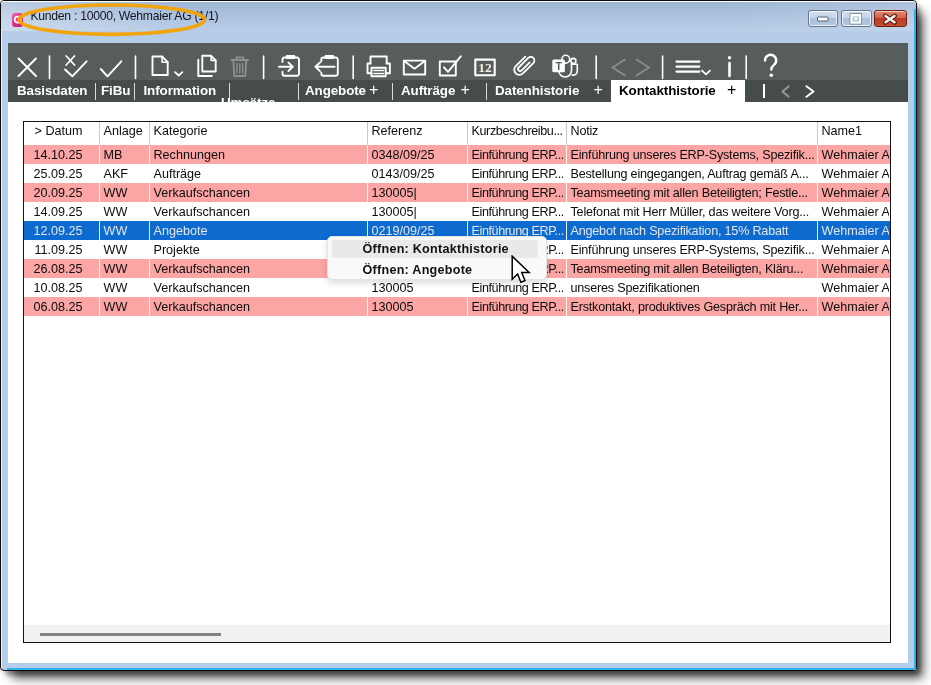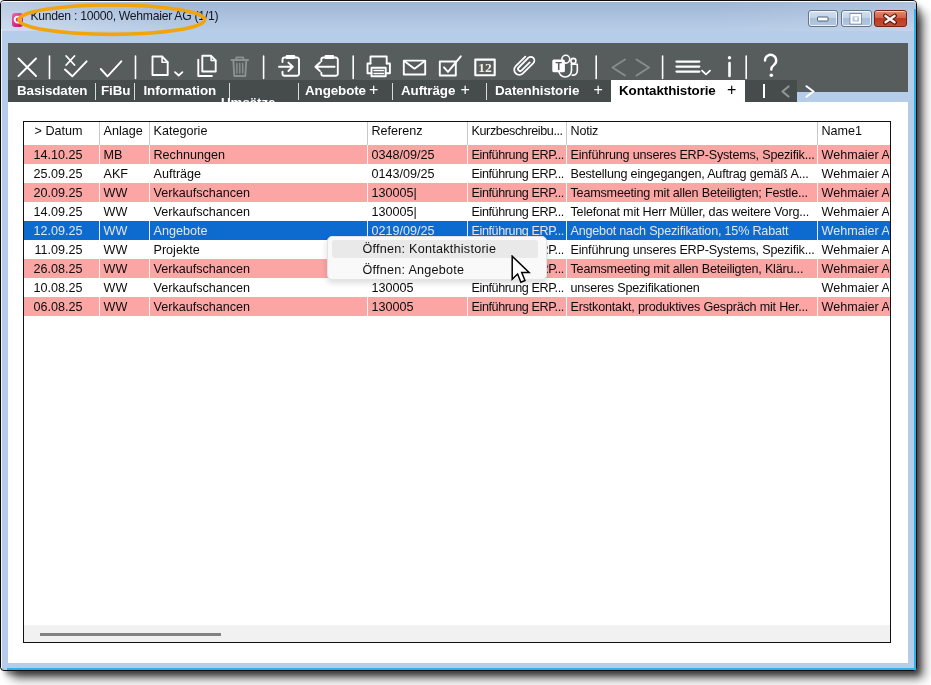--- a/index.html
+++ b/index.html
@@ -41,21 +41,21 @@
   background:linear-gradient(#e28a70, #d4624a 45%, #bb3a24 50%, #c04f30);
   box-shadow:inset 0 1px 0 rgba(255,255,255,0.55);
 }
 .glyphbar { position:absolute; left:50%; top:50%; transform:translate(-50%,-50%); }
 
 
 #toolbar { position:absolute; left:7px; top:30px; width:900px; height:49px; background:#575c5c;margin-top:12px; }
 #toolbar svg { position:absolute; left:0; top:0; }
 
 
-#tabbar { position:absolute; left:7px; top:79px; width:789px; height:22px; background:#464b4c;
+#tabbar { position:absolute; left:7px; top:79px; width:900px; height:22px; background:#464b4c;
   font-weight:bold; font-size:13.4px; color:#ffffff; letter-spacing:-0.1px; }
 .tabtxt { position:absolute; top:3px; white-space:nowrap; }
 .tabplus { position:absolute; top:0.5px; font-weight:normal; font-size:16px; }
 .tabsep { position:absolute; top:2.5px; bottom:2.5px; width:1.3px; background:rgba(255,255,255,0.8); }
 #activetab { position:absolute; left:603px; top:0; width:133.5px; height:22px; background:#ffffff; }
 #activetab > span:first-child { position:absolute; left:8px; top:3px; color:#000; white-space:nowrap; }
 
 
 #content { position:absolute; left:7px; top:101px; width:900px; height:561px; background:#ffffff; }
 
@@ -80,21 +80,21 @@
 .co6 { left:543px; width:250px; letter-spacing:-0.2px; }
 .co7 { left:794px; width:71px; }
 .l1 { left:75px; } .l2 { left:125px; } .l3 { left:343px; } .l4 { left:443px; } .l5 { left:542px; } .l6 { left:793px; }
 
 #hscroll { position:absolute; left:0; right:0; bottom:0; height:16.5px; background:#f1f1f1; }
 #hthumb { position:absolute; left:16px; top:8px; width:181px; height:3px; background:#828282; }
 
 
 #menu { position:absolute; left:326.5px; top:236px; width:220.5px; height:43.5px;
   background:#f9f9f9; border:1px solid #e4e4e4; border-radius:5px;
-  box-shadow:0 3px 6px rgba(0,0,0,0.14); font-size:12.6px; color:#111; letter-spacing:0.25px; z-index:30; }
+  box-shadow:0 3px 6px rgba(0,0,0,0.14); font-size:12.6px; color:#111; letter-spacing:0.25px; z-index:30;font-weight:bold; }
 .mitem { position:absolute; left:0; right:0; height:20.5px; }
 .mitem span { position:absolute; left:35px; top:3px; white-space:nowrap; }
 #mi1 { top:1.5px; }
 #mi1 .hl { position:absolute; left:4px; right:8.5px; top:1px; bottom:1px; background:#e9e9e9; border-radius:3px; }
 #mi2 { top:23px; }
 
 
 #ellipse, #cursor { position:absolute; z-index:40; }
 </style>
 </head>

